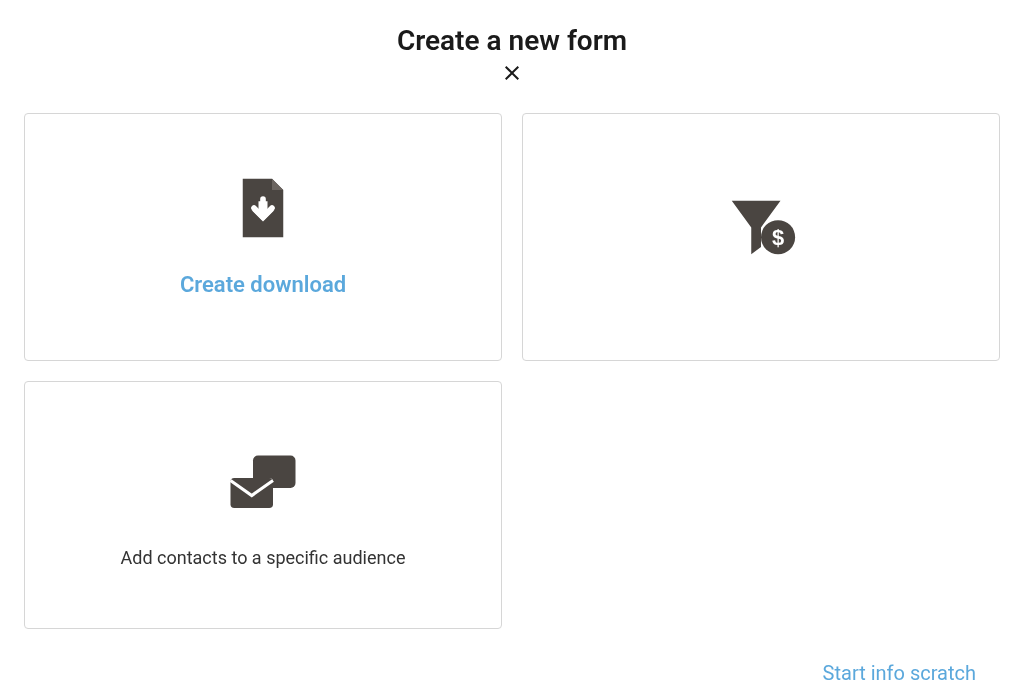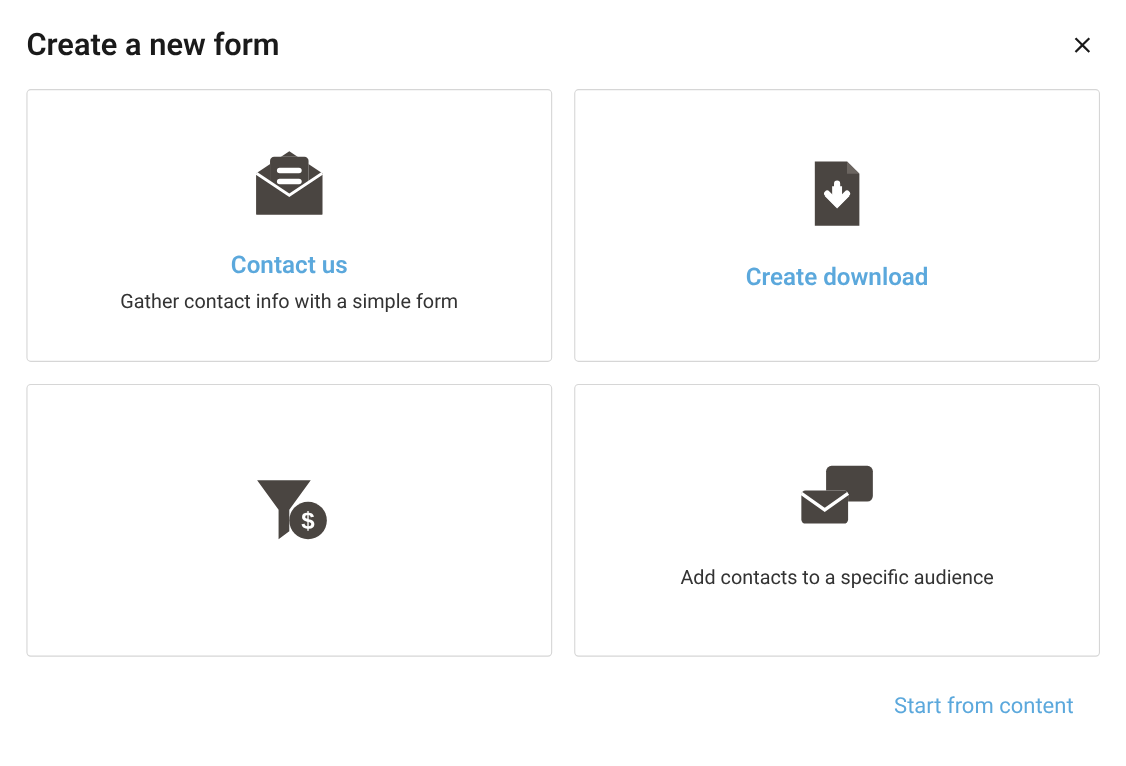--- a/index.html
+++ b/index.html
@@ -12,20 +12,21 @@
     color: #1a1a1a;
   }
   .container {
     padding: 24px 24px 0 24px;
   }
   .header {
     display: flex;
     justify-content: space-between;
     align-items: center;
     margin-bottom: 24px;
+    flex-direction: column;
   }
   .title {
     font-size: 28px;
     font-weight: 600;
     color: #1a1a1a;
   }
   .close-btn {
     cursor: pointer;
     width: 32px;
     height: 32px;
@@ -92,35 +93,20 @@
     <h1 class="title">Create a new form</h1>
     <div class="close-btn">
       <svg viewBox="0 0 24 24">
         <path d="M19 6.41L17.59 5 12 10.59 6.41 5 5 6.41 10.59 12 5 17.59 6.41 19 12 13.41 17.59 19 19 17.59 13.41 12z" fill="#1a1a1a"></path>
       </svg>
     </div>
   </div>
 
   <div class="grid">
 
-    <div class="card">
-      <div class="card-icon">
-        <svg viewBox="0 0 64 64" width="80" height="80">
-          <path d="M8 26 L32 10 L56 26 L56 56 L8 56 Z" fill="#4a4541"></path>
-          <rect x="18" y="14" width="28" height="28" rx="3" fill="#ffffff"></rect>
-          <rect x="18" y="14" width="28" height="28" rx="3" fill="#4a4541"></rect>
-          <rect x="23" y="22" width="18" height="4" rx="2" fill="#ffffff"></rect>
-          <rect x="23" y="30" width="18" height="4" rx="2" fill="#ffffff"></rect>
-          <path d="M8 26 L32 42 L56 26 L56 56 L8 56 Z" fill="#4a4541"></path>
-          <path d="M8 26 L32 42 L56 26" stroke="#ffffff" stroke-width="2" fill="none"></path>
-        </svg>
-      </div>
-      <div class="card-title">Contact us</div>
-      <div class="card-desc">Gather contact info with a simple form</div>
-    </div>
 
     <div class="card">
       <div class="card-icon">
         <svg viewBox="0 0 64 64" width="72" height="72">
           <path d="M14 6 H40 L50 16 V58 H14 Z" fill="#4a4541"></path>
           <path d="M40 6 L40 16 L50 16 Z" fill="#6b6560"></path>
           <path d="M32 24 V40 M32 40 L24 32 M32 40 L40 32" stroke="#ffffff" stroke-width="5" fill="none" stroke-linecap="round" stroke-linejoin="round"></path>
           <circle cx="32" cy="34" r="12" fill="none"></circle>
           <path d="M28 26 H36 V34 H42 L32 44 L22 34 H28 Z" fill="#ffffff"></path>
         </svg>
@@ -146,15 +132,15 @@
           <rect x="6" y="28" width="34" height="24" rx="3" fill="#4a4541"></rect>
           <path d="M6 30 L23 42 L40 30" stroke="#ffffff" stroke-width="2.5" fill="none"></path>
         </svg>
       </div>
       <div class="card-desc">Add contacts to a specific audience</div>
     </div>
 
   </div>
 
   <div class="footer">
-    <span class="scratch-link">Start from content</span>
+    <span class="scratch-link">Start info scratch</span>
   </div>
 </div>
 
 </body></html>

